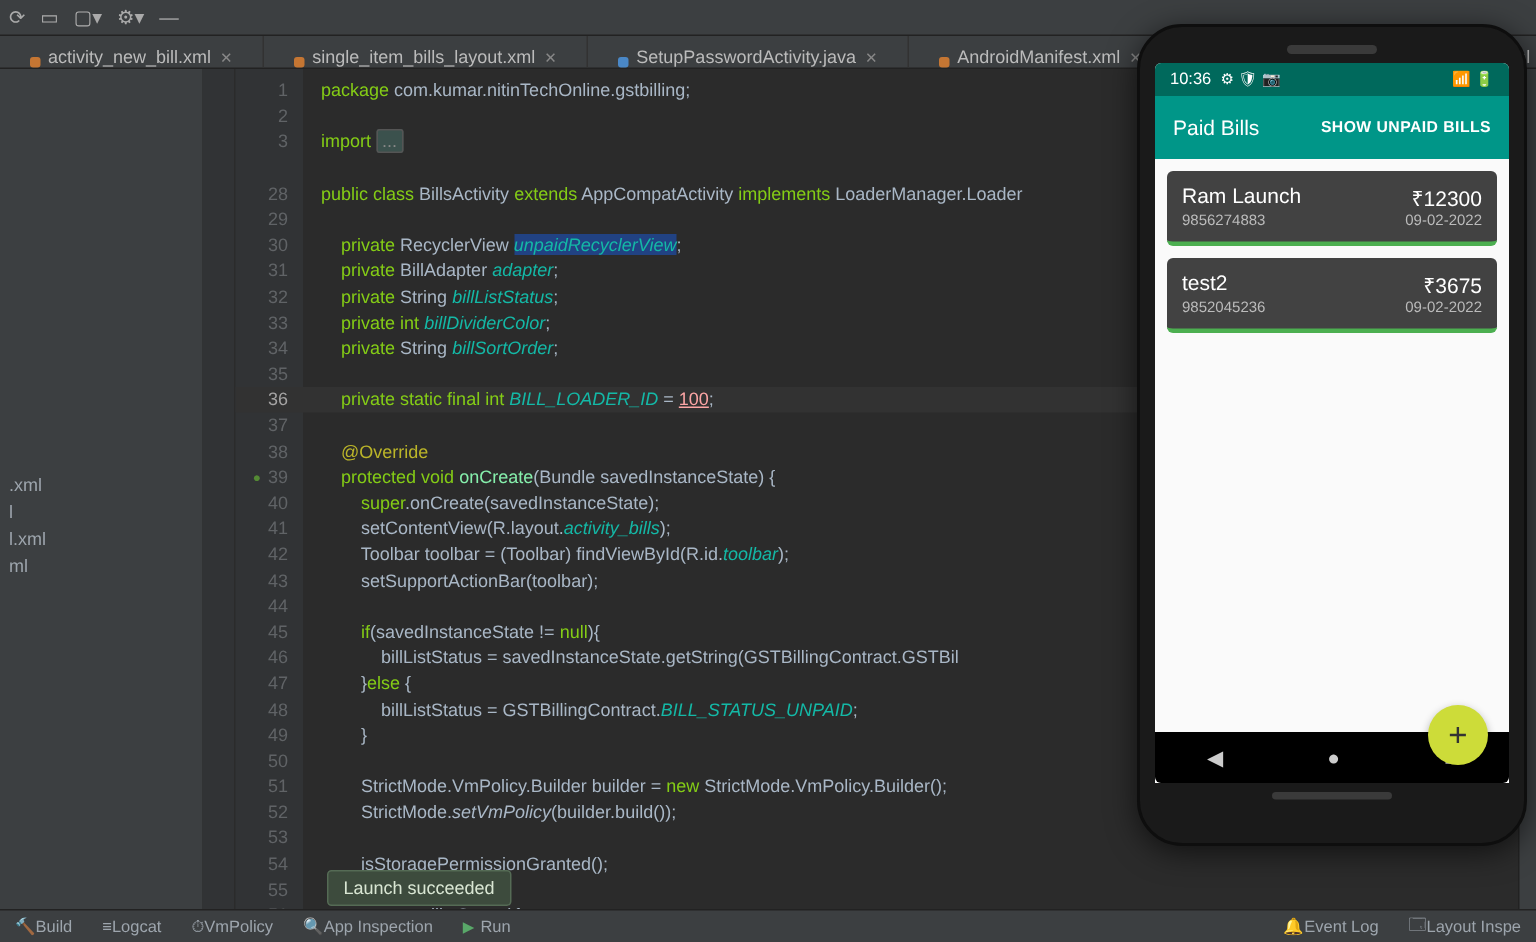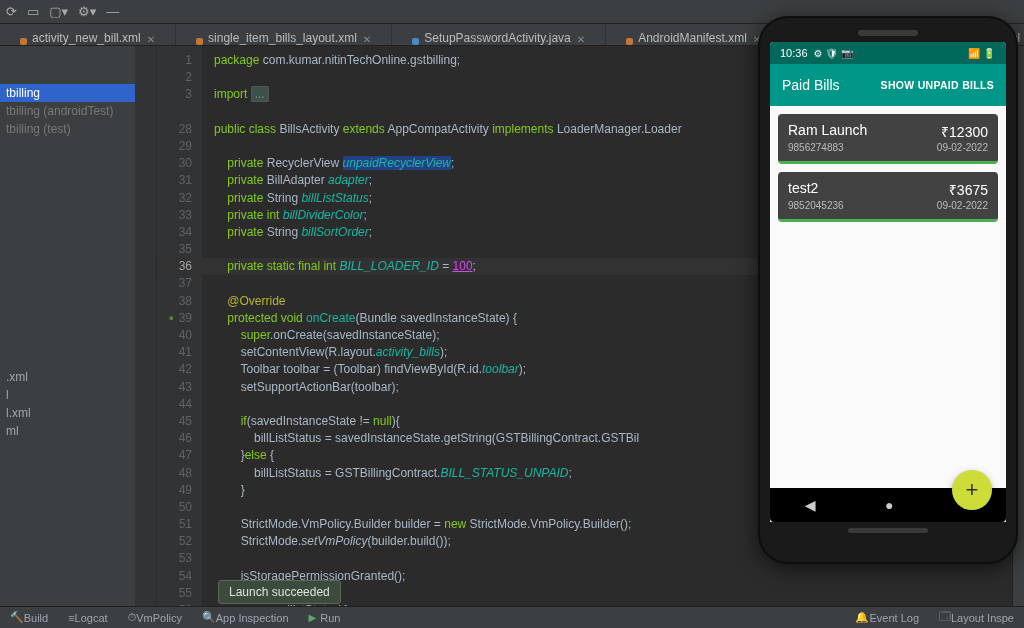--- a/index.html
+++ b/index.html
@@ -33,22 +33,22 @@
 .gutter .ov::after { content: "●"; position: absolute; right: 28px; color: #548a34; font-size: 9px; }
 
 
 .bp-gutter { width: 22px; background: #313335; border-right: 1px solid #2b2b2b; }
 
 
 .code { flex: 1; font-family: Consolas, monospace; font-size: 12px; padding-top: 6px; white-space: pre; overflow: hidden; position: relative; }
 .code .line { height: 17.2px; line-height: 17.2px; padding-left: 12px; }
 .code .line.hl { background: #323232; }
 .kw { color: #84cc16; }
-.fn { color: #14b8a6; }
-.num { color: #d946ef; text-decoration: underline; }
+.fn { color: #86efac; }
+.num { color: #fca5a5; text-decoration: underline; }
 .field { color: #14b8a6; font-style: italic; }
 .ann { color: #bbb529; }
 .ital { font-style: italic; }
 .selbox { background: #214283; }
 .fold { background: #3b514d; border: 1px solid #555; padding: 0 3px; border-radius: 2px; color: #888; }
 
 
 .rstrip { width: 12px; background: #3c3f41; border-left: 1px solid #222; }
 
 
@@ -122,25 +122,20 @@
     <div class="tab ">
       <span class="dot"></span>
       <span>styles.xml</span>
       <span class="close">✕</span>
     </div>
   </div>
 
 <div class="main">
   <div class="sidebar">
     <div class="sidebar-gap"></div>
-    <div id="sb-items">
-        <div class="item sel">tbilling</div>
-        <div class="item dim">tbilling (androidTest)</div>
-        <div class="item dim">tbilling (test)</div>
-      </div>
     <div style="height:230px"></div>
     <div id="sb-late">
         <div class="item">.xml</div>
         <div class="item">l</div>
         <div class="item">l.xml</div>
         <div class="item">ml</div>
       </div>
   </div>
   <div class="bp-gutter"></div>
   <div class="gutter" id="gutter">

